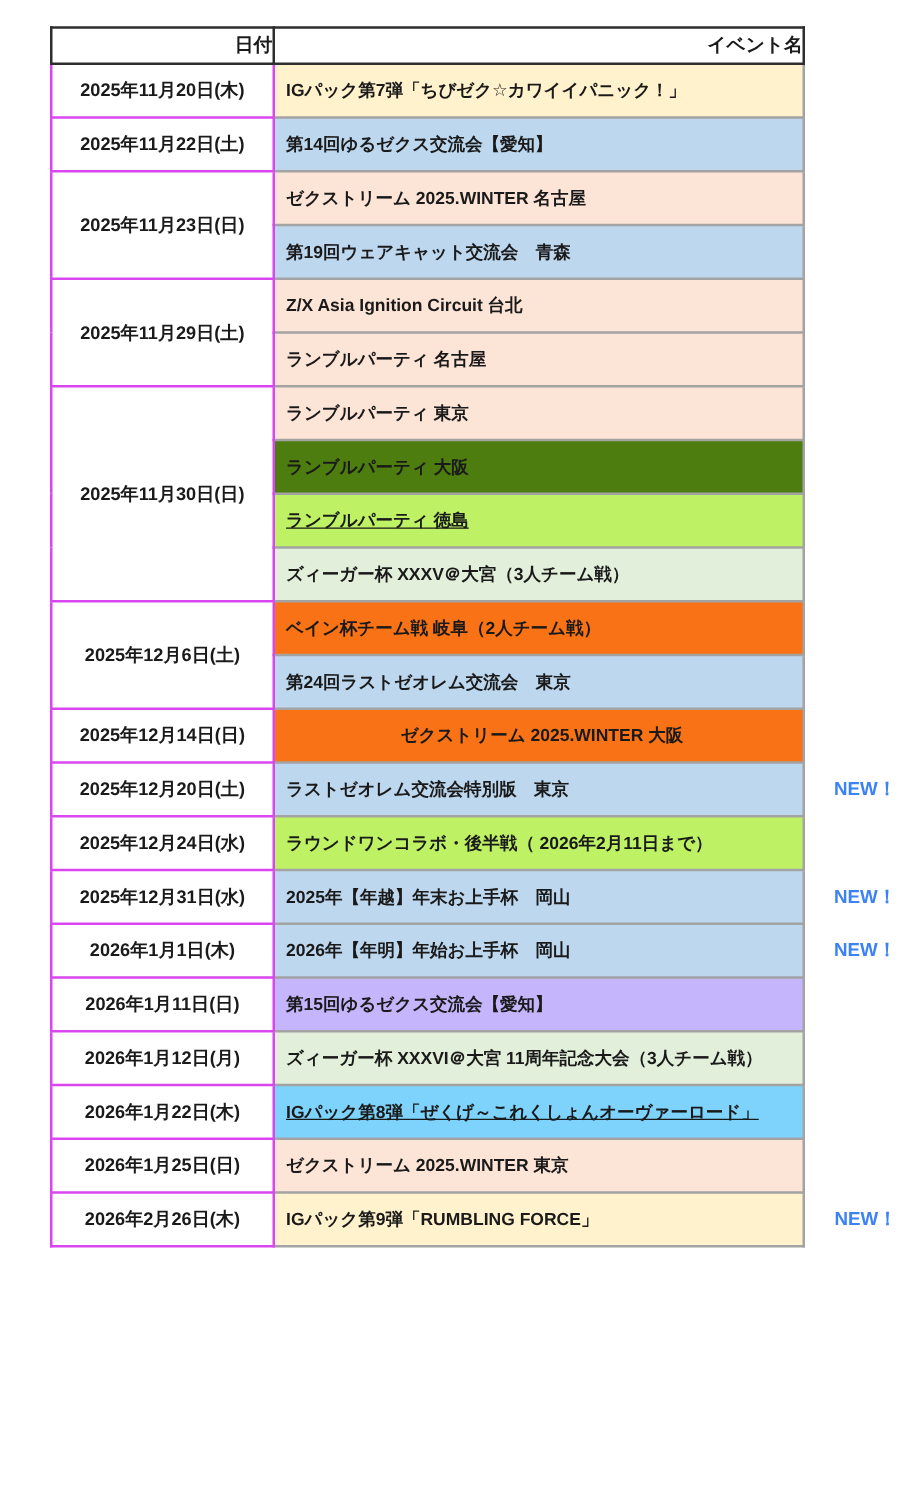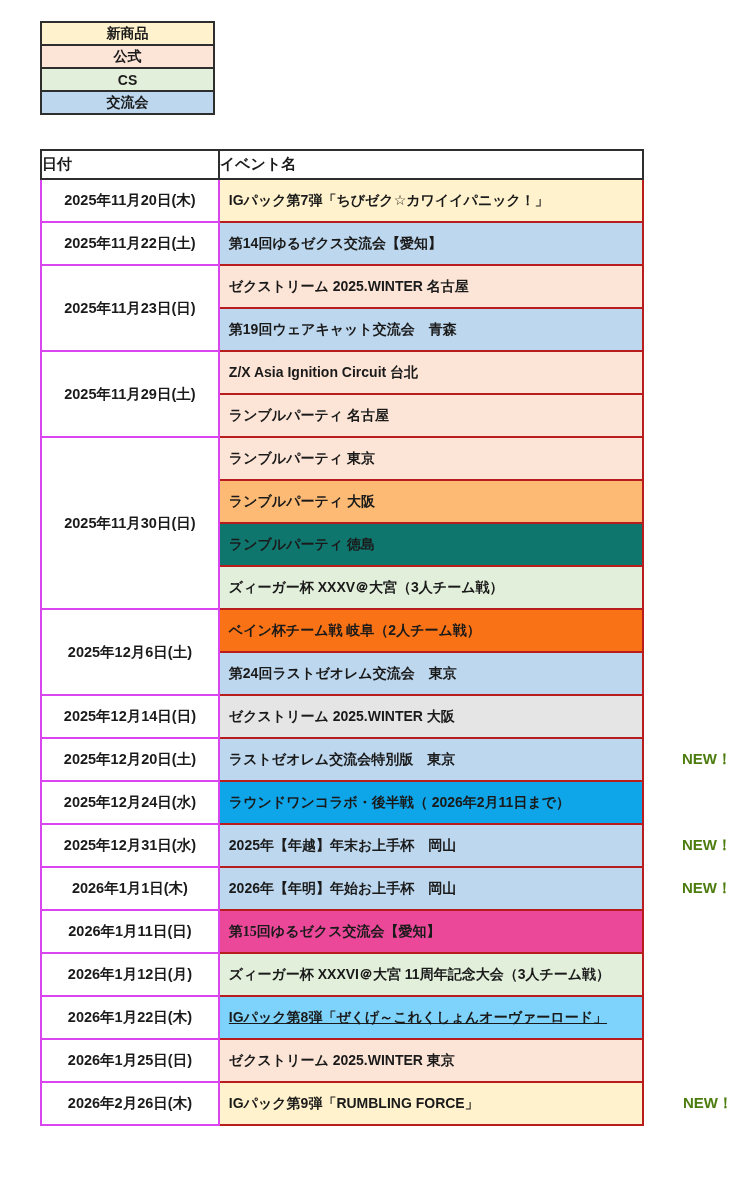--- a/index.html
+++ b/index.html
@@ -35,21 +35,21 @@
   }
   
   table.schedule {
     border-collapse: collapse;
   }
   table.schedule th.date-col,
   table.schedule th.event-col {
     border: 2px solid #2e2e2e;
     height: 27px;
     font-size: 15px;
-    text-align: left;
+    text-align: right;
     vertical-align: middle;
     background: #ffffff;
     padding: 0;
   }
   table.schedule th.date-col { width: 177px; }
   table.schedule th.event-col { width: 425px; }
   table.schedule th.new-col {
     border: none;
     width: 86px;
     background: transparent;
@@ -60,54 +60,38 @@
     font-size: 14px;
     padding: 0;
   }
   table.schedule td.date {
     border: 2px solid #d946ef;
     text-align: center;
     background: #ffffff;
     font-size: 14.5px;
   }
   table.schedule td.event {
-    border: 2px solid #b91c1c;
+    border: 2px solid #a3a3a3;
     text-align: left;
     padding: 0 4px 0 9px;
   }
   table.schedule td.new {
     border: none;
-    text-align: right;
+    text-align: center;
     padding-left: 8px;
-    color: #4d7c0f;
+    color: #3b82f6;
     font-size: 15px;
     white-space: nowrap;
   }
 </style>
 </head>
 <body>
 
 <div class="page">
 
-  <table class="legend" id="legend">
-    <tbody>
-        <tr>
-          <td style="background: rgb(255, 242, 204);">新商品</td>
-        </tr>
-        <tr>
-          <td style="background: rgb(252, 228, 214);">公式</td>
-        </tr>
-        <tr>
-          <td style="background: rgb(226, 239, 218);">CS</td>
-        </tr>
-        <tr>
-          <td style="background: rgb(189, 215, 238);">交流会</td>
-        </tr>
-      </tbody>
-  </table>
 
   <table class="schedule" id="schedule">
     <thead>
       <tr>
         <th class="date-col">日付</th>
         <th class="event-col">イベント名</th>
         <th class="new-col"></th>
       </tr>
     </thead>
     <tbody id="schedule-body">
@@ -138,68 +122,68 @@
         <tr>
           <td class="event" style="background: rgb(252, 228, 214);">ランブルパーティ 名古屋</td>
           <td class="new"></td>
         </tr>
         <tr>
           <td class="date" rowspan="4">2025年11月30日(日)</td>
           <td class="event" style="background: rgb(252, 228, 214);">ランブルパーティ 東京</td>
           <td class="new"></td>
         </tr>
         <tr>
-          <td class="event" style="background: #fdba74;">ランブルパーティ 大阪</td>
-          <td class="new"></td>
-        </tr>
-        <tr>
-          <td class="event" style="background: #0f766e;">ランブルパーティ 徳島</td>
+          <td class="event" style="background: #4d7c0f;">ランブルパーティ 大阪</td>
+          <td class="new"></td>
+        </tr>
+        <tr>
+          <td class="event" style="background: #bef264; text-decoration: underline;">ランブルパーティ 徳島</td>
           <td class="new"></td>
         </tr>
         <tr>
           <td class="event" style="background: rgb(226, 239, 218);">ズィーガー杯 XXXV＠大宮（3人チーム戦）</td>
           <td class="new"></td>
         </tr>
         <tr>
           <td class="date" rowspan="2">2025年12月6日(土)</td>
           <td class="event" style="background: #f97316;">ベイン杯チーム戦 岐阜（2人チーム戦）</td>
           <td class="new"></td>
         </tr>
         <tr>
           <td class="event" style="background: rgb(189, 215, 238);">第24回ラストゼオレム交流会　東京</td>
           <td class="new"></td>
         </tr>
         <tr>
           <td class="date" rowspan="1">2025年12月14日(日)</td>
-          <td class="event" style="background: #e5e5e5;">ゼクストリーム 2025.WINTER 大阪</td>
+          <td class="event" style="background: #f97316; text-align: center;">ゼクストリーム 2025.WINTER 大阪</td>
           <td class="new"></td>
         </tr>
         <tr>
           <td class="date" rowspan="1">2025年12月20日(土)</td>
           <td class="event" style="background: rgb(189, 215, 238);">ラストゼオレム交流会特別版　東京</td>
           <td class="new">NEW！</td>
         </tr>
         <tr>
           <td class="date" rowspan="1">2025年12月24日(水)</td>
-          <td class="event" style="background: #0ea5e9;">ラウンドワンコラボ・後半戦（ 2026年2月11日まで）</td>
+          <td class="event" style="background: #bef264;">ラウンドワンコラボ・後半戦（ 2026年2月11日まで）</td>
           <td class="new"></td>
         </tr>
         <tr>
           <td class="date" rowspan="1">2025年12月31日(水)</td>
           <td class="event" style="background: rgb(189, 215, 238);">2025年【年越】年末お上手杯　岡山</td>
           <td class="new">NEW！</td>
         </tr>
         <tr>
           <td class="date" rowspan="1">2026年1月1日(木)</td>
           <td class="event" style="background: rgb(189, 215, 238);">2026年【年明】年始お上手杯　岡山</td>
           <td class="new">NEW！</td>
         </tr>
         <tr>
           <td class="date" rowspan="1">2026年1月11日(日)</td>
-          <td class="event" style="background: #ec4899; font-family: Liberation Serif, serif;">第15回ゆるゼクス交流会【愛知】</td>
+          <td class="event" style="background: #c4b5fd;">第15回ゆるゼクス交流会【愛知】</td>
           <td class="new"></td>
         </tr>
         <tr>
           <td class="date" rowspan="1">2026年1月12日(月)</td>
           <td class="event" style="background: rgb(226, 239, 218);">ズィーガー杯 XXXVI＠大宮 11周年記念大会（3人チーム戦）</td>
           <td class="new"></td>
         </tr>
         <tr>
           <td class="date" rowspan="1">2026年1月22日(木)</td>
           <td class="event" style="background: #7dd3fc; text-decoration: underline;">IGパック第8弾「ぜくげ～これくしょんオーヴァーロード」</td>

